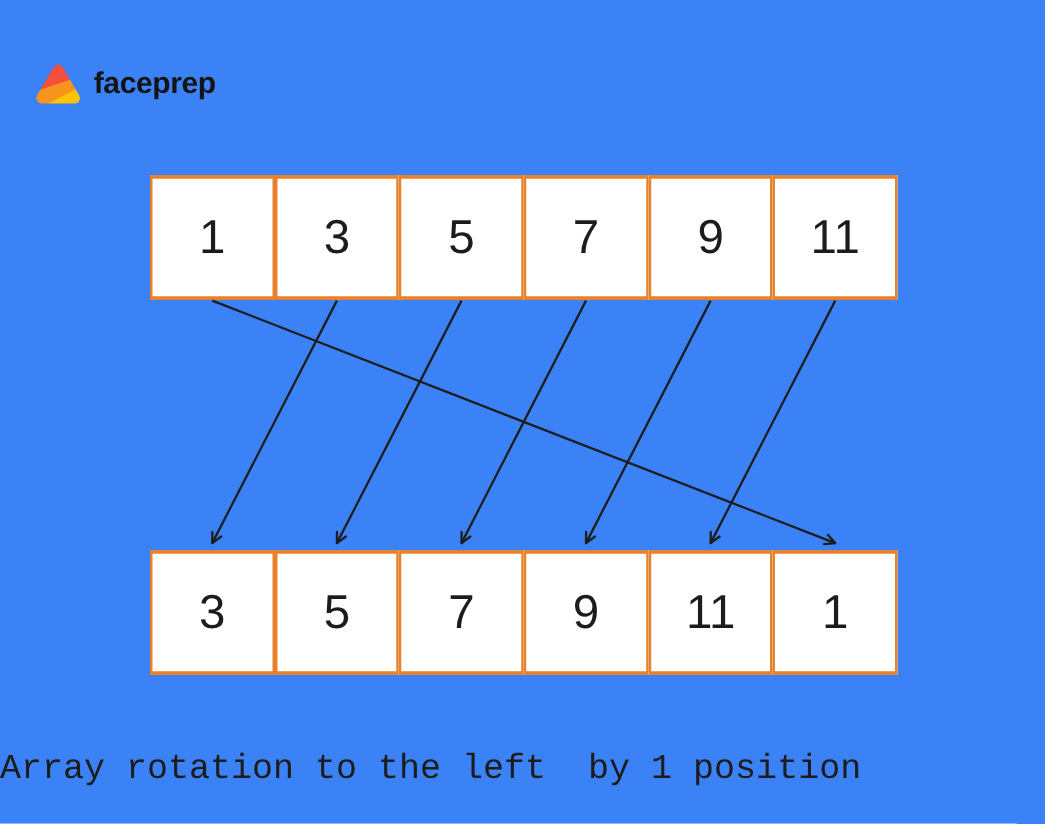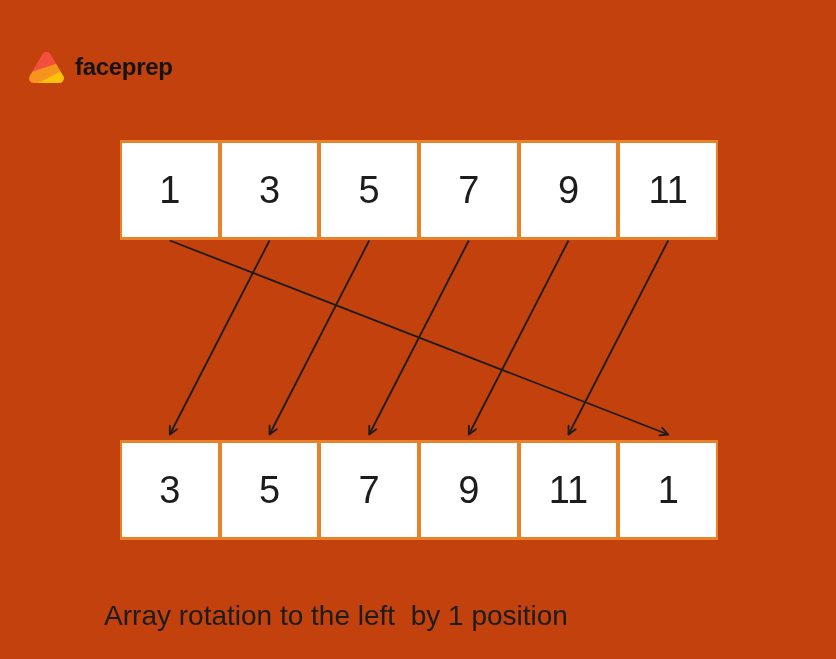--- a/index.html
+++ b/index.html
@@ -5,21 +5,21 @@
   html, body {
     margin: 0;
     padding: 0;
     background: #ffffff;
     font-family: "Liberation Sans", sans-serif;
   }
   .page {
     position: relative;
     width: 836px;
     height: 659px;
-    background: #c2410c;
+    background: #3b82f6;
     overflow: hidden;
   }
 
   
   .logo {
     position: absolute;
     left: 28px;
     top: 50px;
     display: flex;
     align-items: center;
@@ -82,20 +82,21 @@
   
   .caption {
     position: absolute;
     left: 0;
     top: 600px;
     width: 672px;
     text-align: center;
     font-size: 28px;
     color: #1c1c1c;
     white-space: pre;
+    font-family: Liberation Mono, monospace;
   }
 </style>
 </head>
 <body>
 
 <div class="page">
 
   <div class="logo">
     <svg class="logo-triangle" width="37" height="33" viewBox="0 0 40 36" aria-hidden="true">
       <defs>

